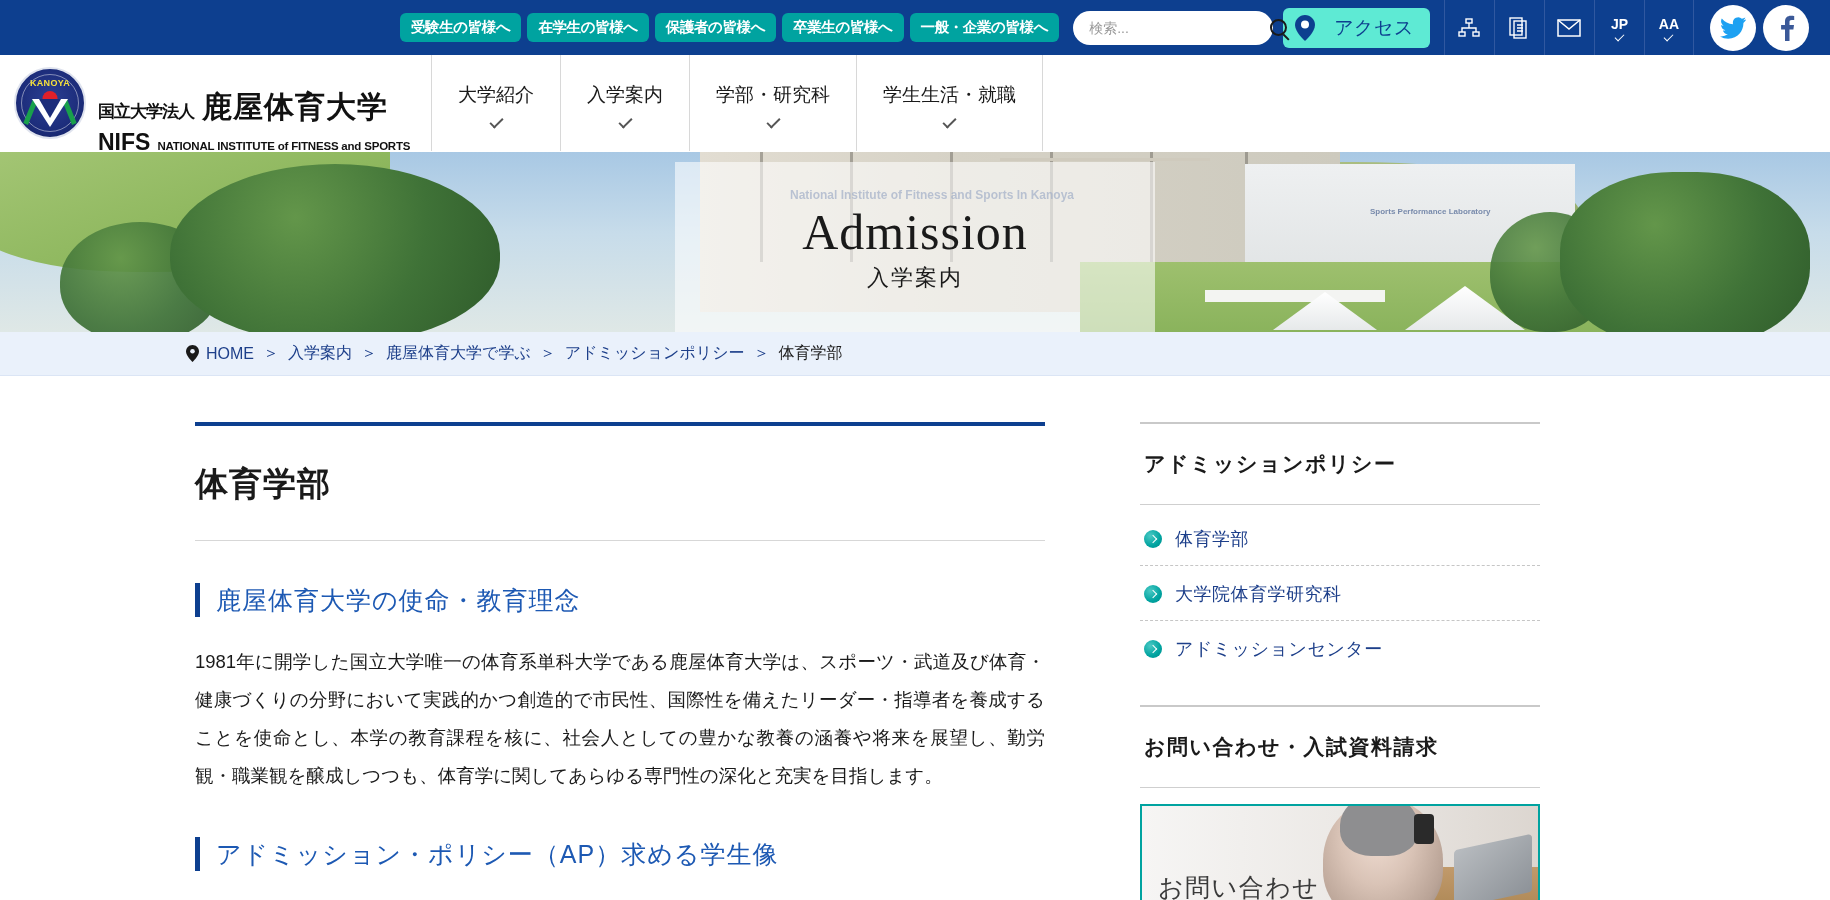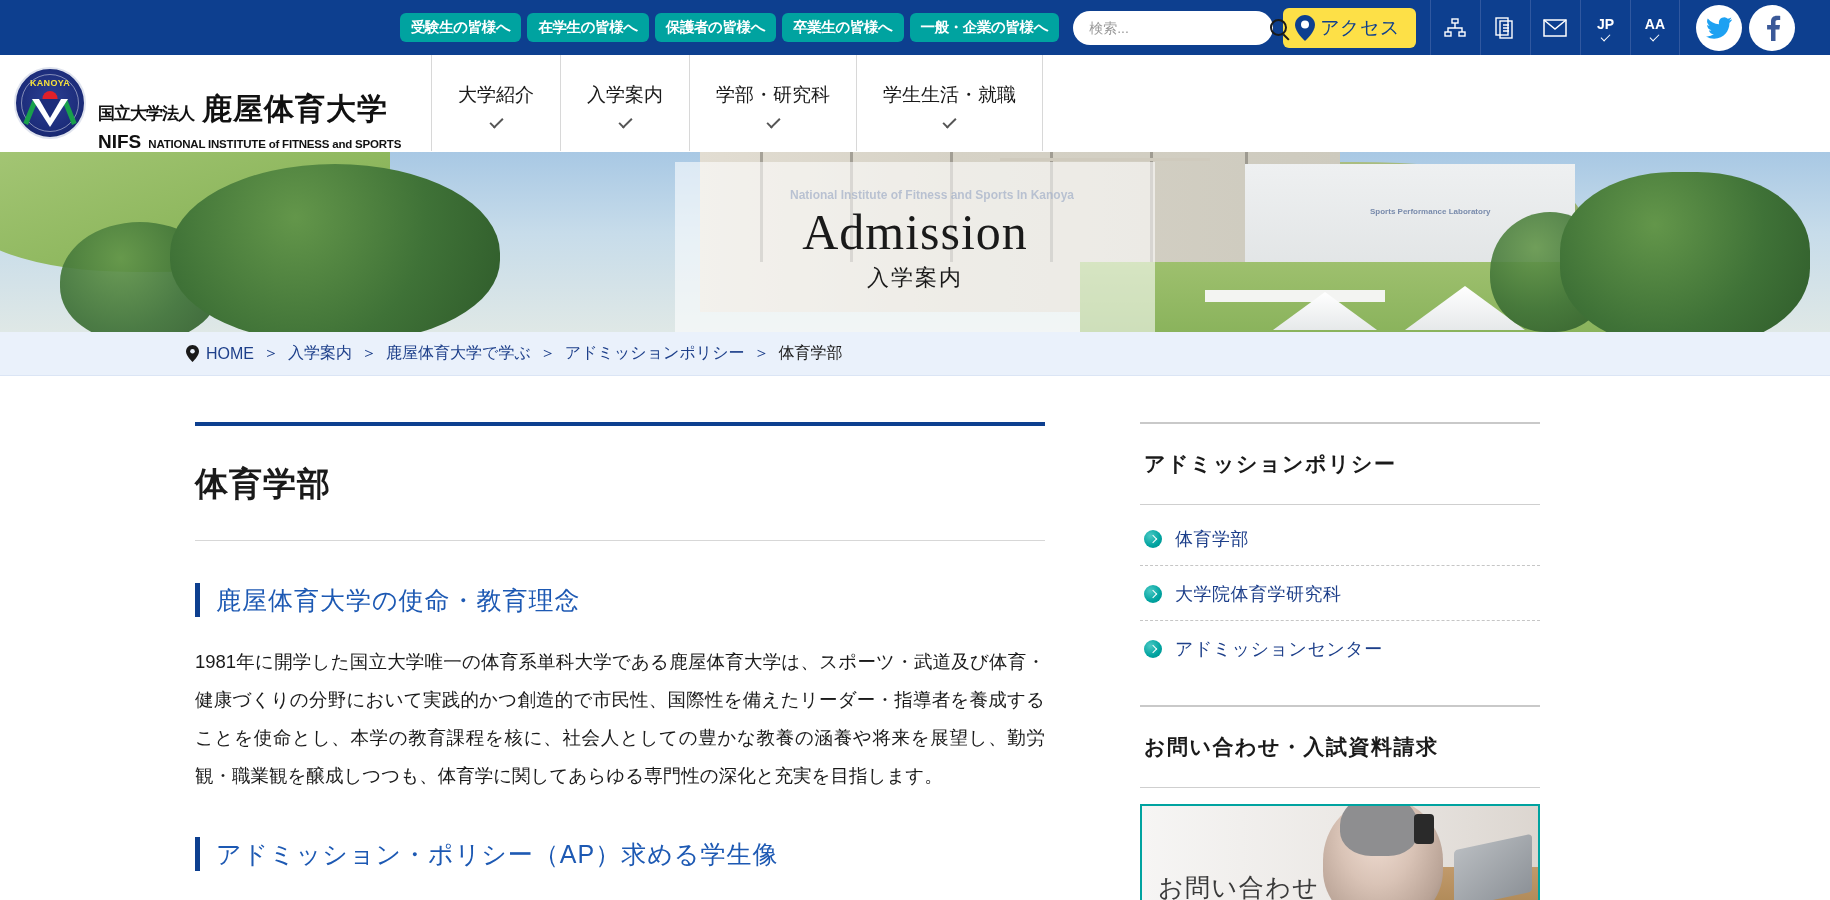--- a/index.html
+++ b/index.html
@@ -64,26 +64,26 @@
   .mag::after {
     content: "";
     position: absolute;
     width: 2.2px; height: 8px;
     background: #1a1a1a;
     right: -2px; bottom: -7px;
     transform: rotate(-45deg);
   }
   .access-btn {
     margin-left: 10px;
-    background: #fde047;
+    background: #5eead4;
     border-radius: 6px;
     height: 40px;
     display: flex;
     align-items: center;
-    gap: 5px;
+    gap: 19px;
     padding: 0 16px 0 12px;
     cursor: pointer;
   }
   .access-btn .label {
     color: #0d3f8f;
     font-size: 19px;
     letter-spacing: 0.5px;
   }
   .pin {
     width: 20px; height: 26px;
@@ -214,21 +214,21 @@
     letter-spacing: -1px;
   }
   .brand-text .uni {
     font-size: 30px;
     font-weight: bold;
     color: #111;
     letter-spacing: 1px;
   }
   .brand-text .l2 { display: flex; align-items: baseline; gap: 7px; margin-top: 1px; }
   .brand-text .nifs {
-    font-size: 19px; font-weight: bold; color: #111; letter-spacing: 0px;
+    font-size: 23px; font-weight: bold; color: #111; letter-spacing: 0px;
   }
   .brand-text .nifs-sub {
     font-size: 11.5px; font-weight: bold; color: #111; letter-spacing: -.2px;
   }
 
   .mainnav { display: flex; align-items: stretch; }
   .navitem {
     display: flex;
     flex-direction: column;
     align-items: center;

